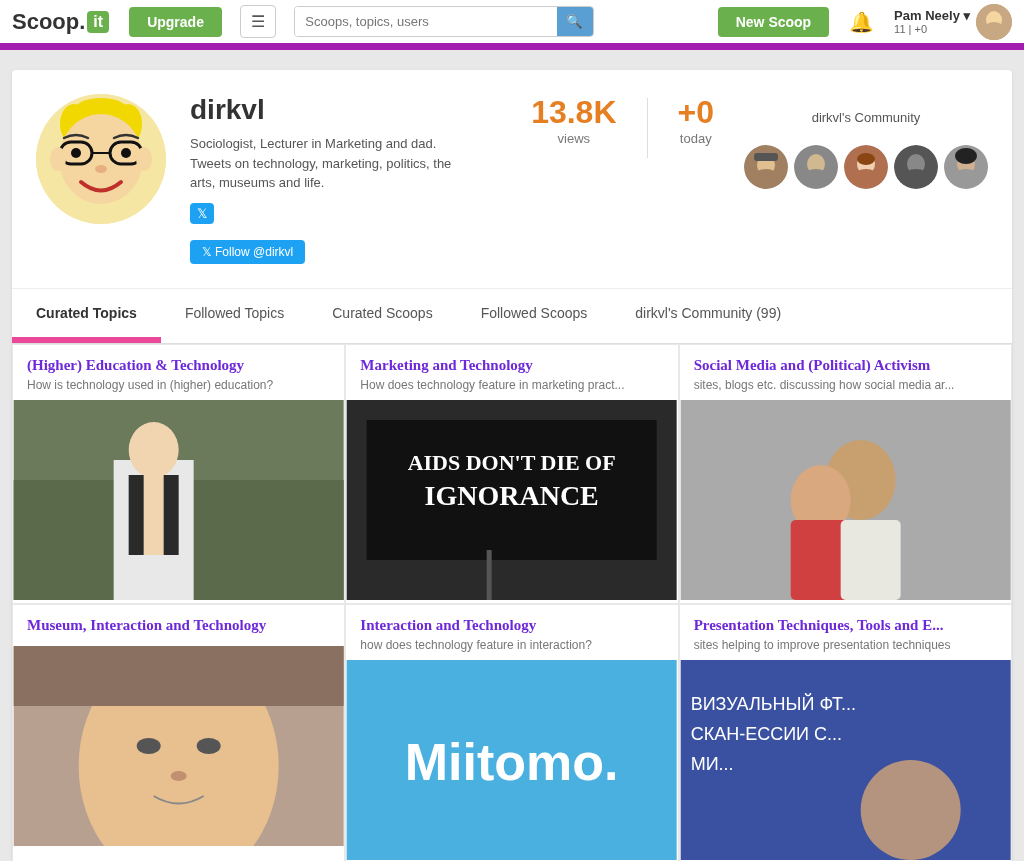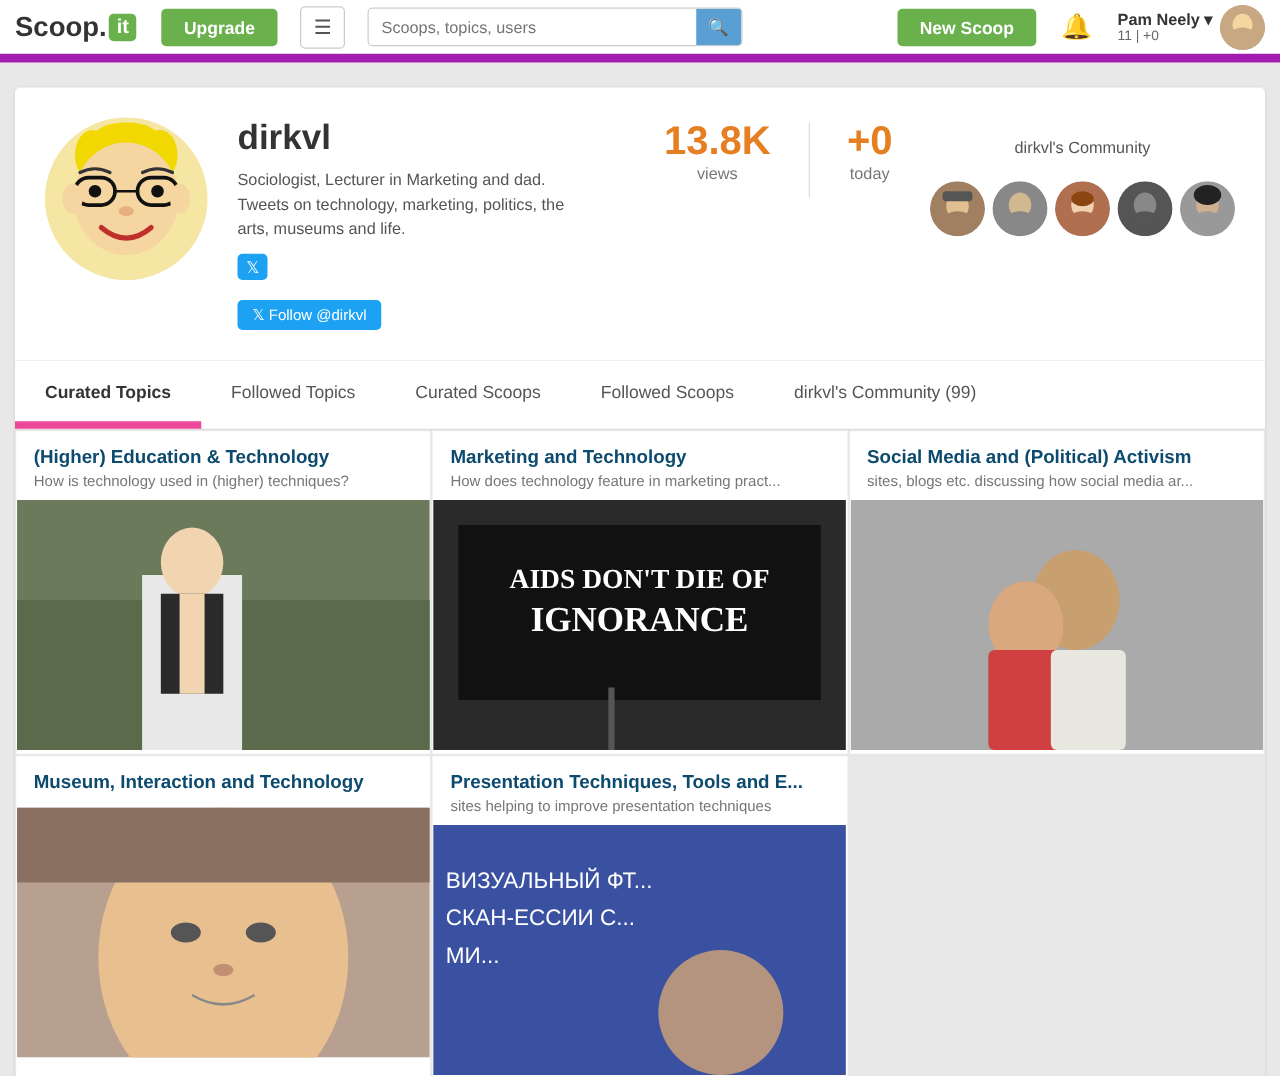--- a/index.html
+++ b/index.html
@@ -251,22 +251,23 @@
       cursor: pointer;
       overflow: hidden;
       margin: 1px;
     }
     .topic-card-header {
       padding: 12px 14px 8px;
     }
     .topic-title {
       font-size: 15px;
       font-weight: bold;
-      color: #0c4a6e;
+      color: #6d28d9;
       margin-bottom: 4px;
+      font-family: Liberation Serif, serif;
     }
     .topic-desc {
       font-size: 12px;
       color: #777;
       white-space: nowrap;
       overflow: hidden;
       text-overflow: ellipsis;
     }
 
     
@@ -426,21 +427,21 @@
       <div class="tab">Curated Scoops</div>
       <div class="tab">Followed Scoops</div>
       <div class="tab">dirkvl's Community (99)</div>
     </div>
 
   <div id="topics-grid">
 
   <div class="topic-card">
         <div class="topic-card-header">
           <div class="topic-title">(Higher) Education &amp; Technology</div>
-          <div class="topic-desc">How is technology used in (higher) techniques?</div>
+          <div class="topic-desc">How is technology used in (higher) education?</div>
         </div>
         <div><svg viewBox="0 0 330 200" width="100%" height="200">
             <rect width="330" height="200" fill="#6a7a5a"></rect>
             <rect x="0" y="80" width="330" height="120" fill="#5a6a4a"></rect>
             <rect x="100" y="60" width="80" height="140" fill="#e8e8e8"></rect>
             <ellipse cx="140" cy="50" rx="25" ry="28" fill="#f0d5b0"></ellipse>
             <rect x="115" y="75" width="50" height="80" fill="#2a2a2a"></rect>
             <rect x="130" y="75" width="20" height="80" fill="#f0d5b0"></rect>
           </svg></div>
       </div>
@@ -479,20 +480,30 @@
             <ellipse cx="165" cy="120" rx="100" ry="120" fill="#e8c090"></ellipse>
             <ellipse cx="135" cy="100" rx="12" ry="8" fill="#555"></ellipse>
             <ellipse cx="195" cy="100" rx="12" ry="8" fill="#555"></ellipse>
             <ellipse cx="165" cy="130" rx="8" ry="5" fill="#c09070"></ellipse>
             <path d="M140 150 Q165 165 190 150" fill="none" stroke="#888" stroke-width="2"></path>
             <rect x="0" y="0" width="330" height="60" fill="#8a7060"></rect>
           </svg></div>
       </div>
       <div class="topic-card">
         <div class="topic-card-header">
+          <div class="topic-title">Interaction and Technology</div>
+          <div class="topic-desc">how does technology feature in interaction?</div>
+        </div>
+        <div><svg viewBox="0 0 330 200" width="100%" height="200">
+            <rect width="330" height="200" fill="#4ab0e0"></rect>
+            <text x="165" y="120" text-anchor="middle" font-family="Arial" font-size="52" fill="#fff" font-weight="bold">Miitomo.</text>
+          </svg></div>
+      </div>
+      <div class="topic-card">
+        <div class="topic-card-header">
           <div class="topic-title">Presentation Techniques, Tools and E...</div>
           <div class="topic-desc">sites helping to improve presentation techniques</div>
         </div>
         <div><svg viewBox="0 0 330 200" width="100%" height="200">
             <rect width="330" height="200" fill="#3a50a0"></rect>
             <text x="10" y="50" font-family="Arial" font-size="18" fill="#fff">ВИЗУАЛЬНЫЙ ФТ...</text>
             <text x="10" y="80" font-family="Arial" font-size="18" fill="#fff">СКАН-ЕССИИ С...</text>
             <text x="10" y="110" font-family="Arial" font-size="18" fill="#fff">МИ...</text>
             <ellipse cx="230" cy="150" rx="50" ry="50" fill="#e8b070" opacity="0.7"></ellipse>
           </svg></div>

